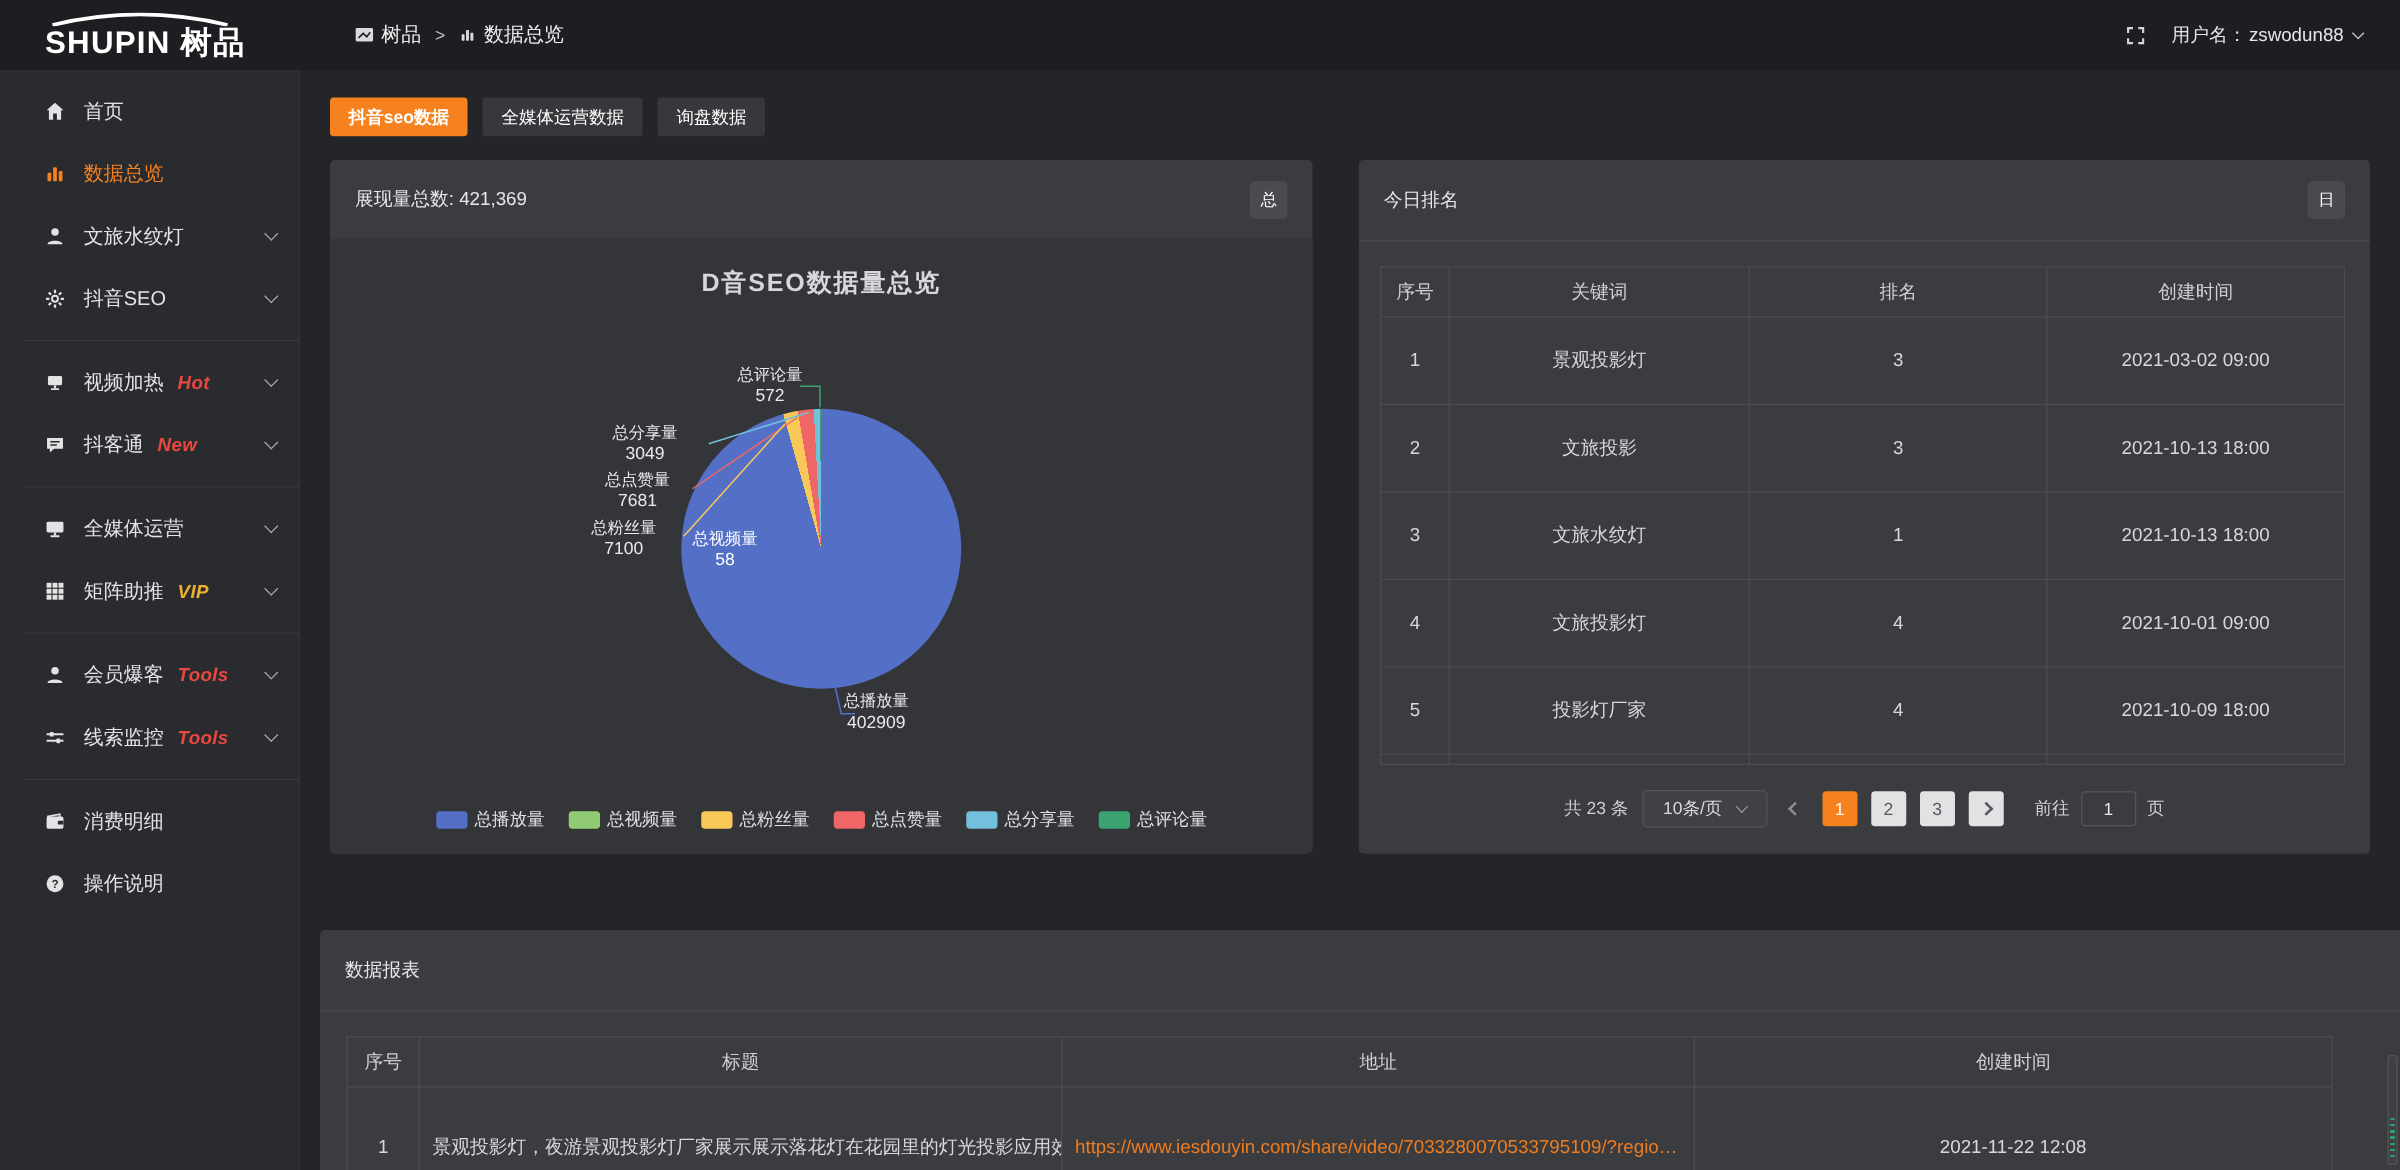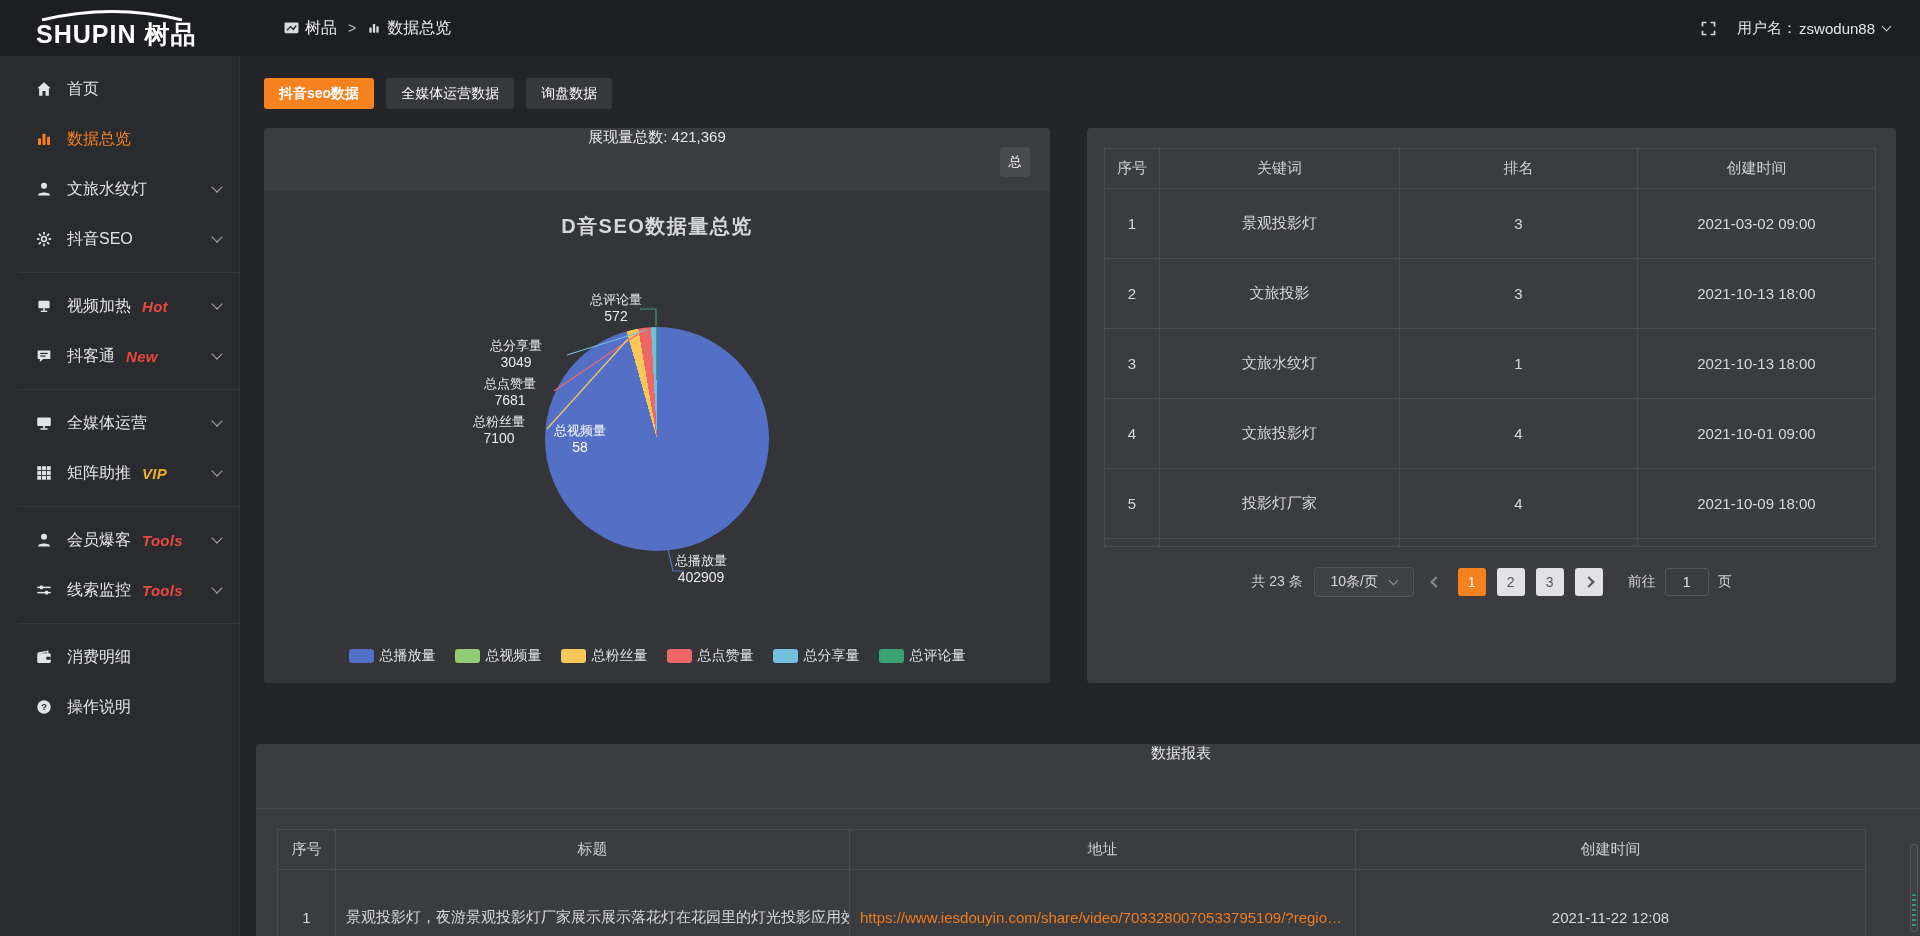--- a/index.html
+++ b/index.html
@@ -33,21 +33,21 @@
   .mi-chevron { margin-left:auto; width:8px; height:8px; border-right:1.6px solid #a9aaad; border-bottom:1.6px solid #a9aaad; transform:rotate(45deg); margin-top:-4px; }
   .menu-divider { height:1px; background:#37383c; margin:8px 0 8px 18px; }
 
   
   .tabs { position:absolute; left:264px; top:78px; display:flex; gap:12px; z-index:2; }
   .tab { height:31px; padding:0 15px; display:flex; align-items:center; background:#37383b; color:#ffffff; font-size:14px; border-radius:3px; cursor:pointer; white-space:nowrap; }
   .tab.active { background:#f5821f; color:#fff; font-weight:bold; }
 
   
   .panel { position:absolute; background:#3b3c3f; border-radius:4px; }
-  .panel-header { height:63px; display:flex; align-items:center; padding:0 20px; color:#e6e7e9; font-size:15px;flex-direction:column; }
+  .panel-header { height:63px; display:flex; align-items:center; padding:0 20px; color:#e6e7e9; font-size:15px; }
   .panel-header.bordered { border-bottom:1px solid #47484c; height:65px; }
   .corner-badge { margin-left:auto; width:30px; height:30px; background:#4a4b4f; border-radius:4px; display:flex; align-items:center; justify-content:center; font-size:13px; color:#fff; cursor:pointer; }
 
   
   #panel-overview { left:264px; top:128px; width:786px; height:555px; }
   .chart-area { position:absolute; left:0; right:0; top:63px; bottom:0; background:#343539; border-radius:0 0 4px 4px; }
   .chart-title { position:absolute; top:22px; left:0; right:0; text-align:center; font-size:20px; font-weight:600; color:#d6d7da; letter-spacing:1.5px; }
   .pie { position:absolute; left:281px; top:136px; width:224px; height:224px; border-radius:50%; }
   .pie-lines { position:absolute; left:0; top:0; }
   .pie-label { position:absolute; transform:translateX(-50%); text-align:center; color:#e9eaec; font-size:13px; line-height:17px; white-space:nowrap; }
@@ -373,20 +373,24 @@
         </div>
       <div class="legend-item">
           <span class="legend-swatch" style="background: rgb(59, 162, 114);"></span>
           <span>总评论量</span>
         </div>
     </div>
   </div>
 </div>
 
 <div class="panel" id="panel-ranking">
+  <div class="panel-header bordered">
+    <span>今日排名</span>
+    <span class="corner-badge">日</span>
+  </div>
 
   <table class="rank-table">
     <colgroup>
         <col style="width:55px">
         <col style="width:240px">
         <col style="width:238px">
         <col style="width:238px">
       </colgroup>
     <thead>
       <tr>

